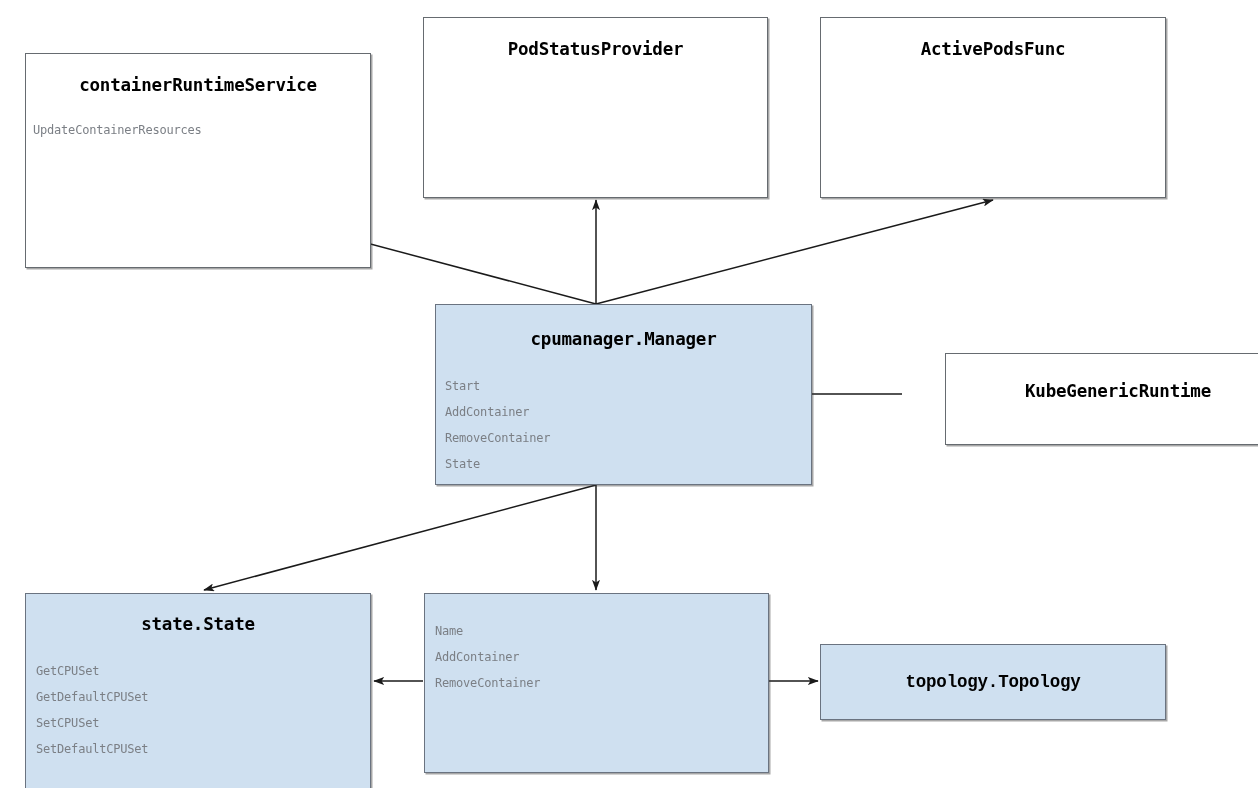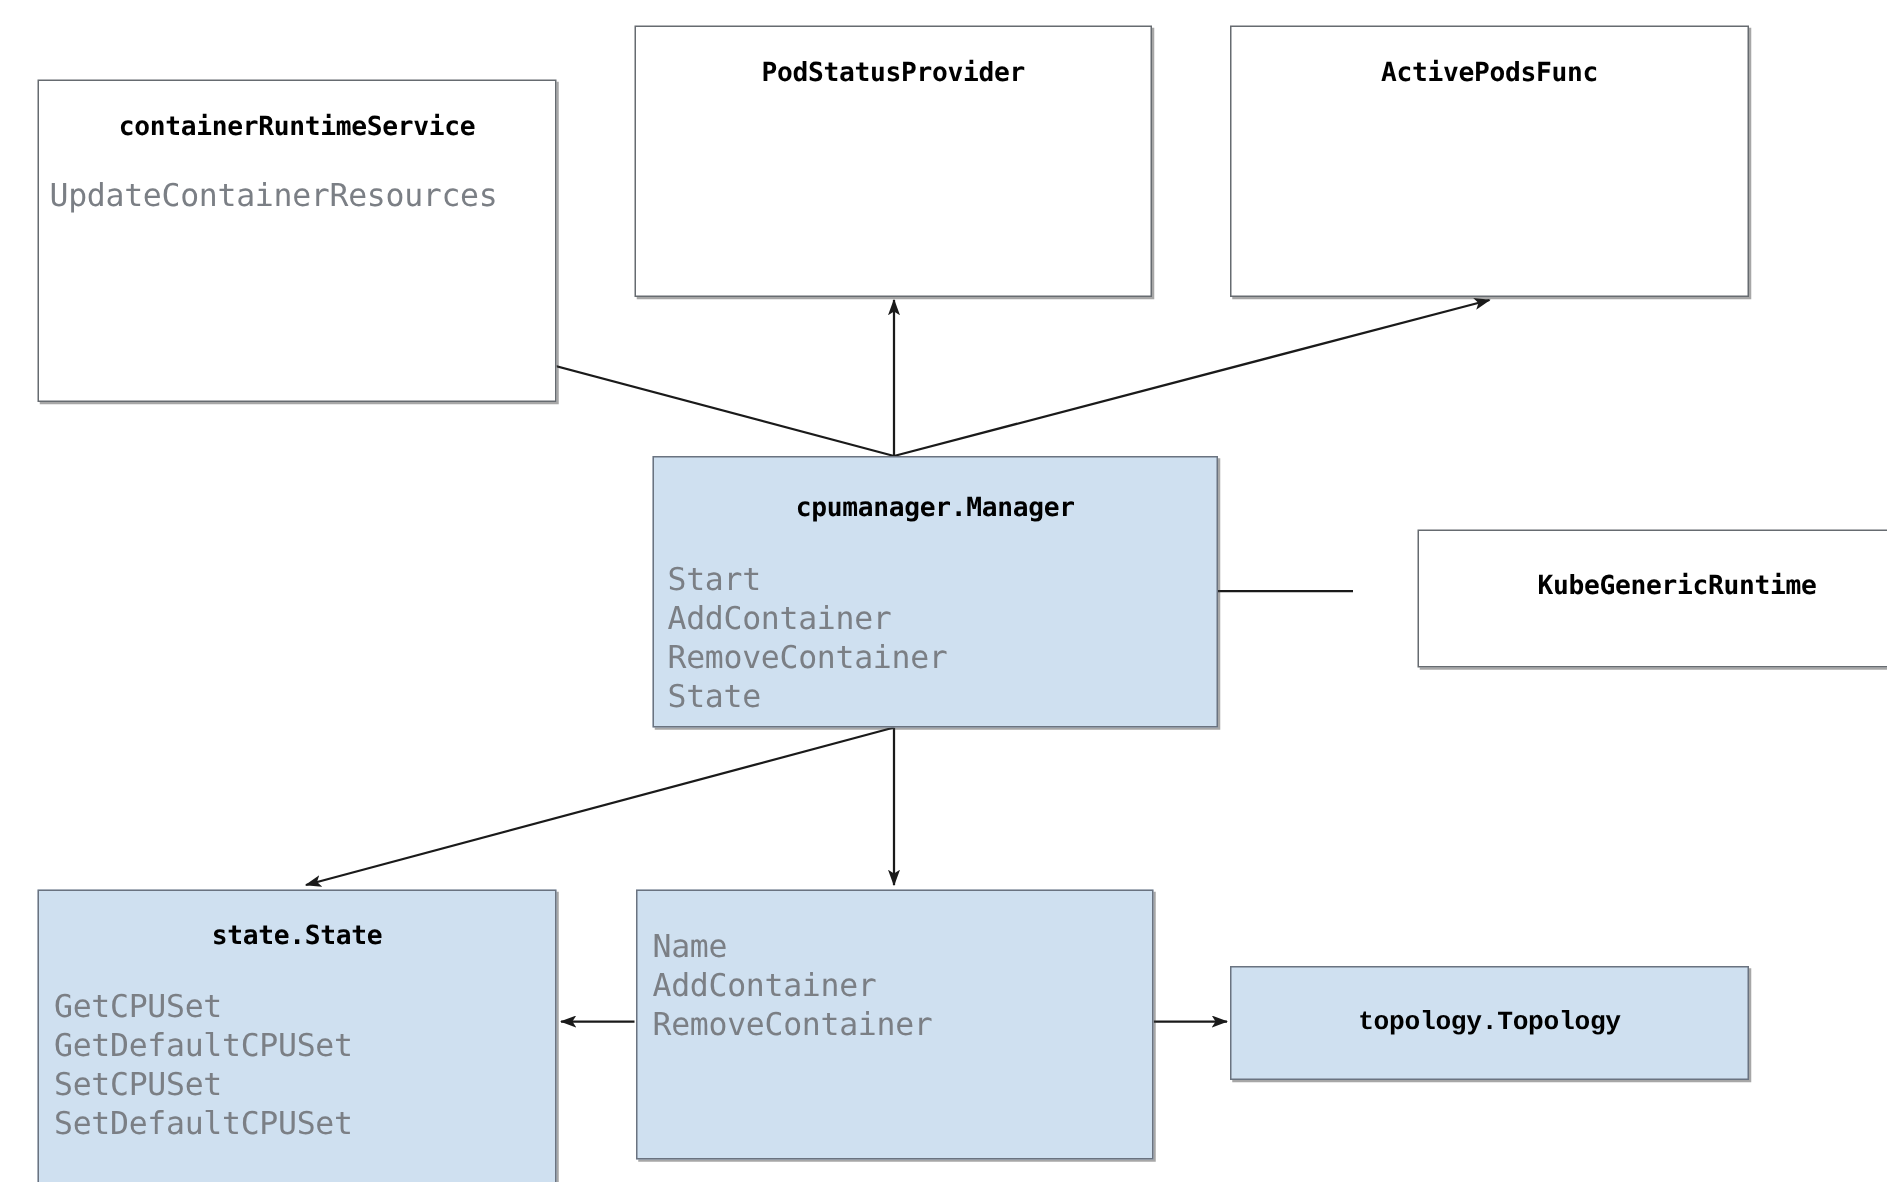--- a/index.html
+++ b/index.html
@@ -44,21 +44,21 @@
     text-align: center;
     font-weight: bold;
     font-size: 17.5px;
     color: #000000;
     letter-spacing: -0.2px;
     white-space: nowrap;
   }
   .node-members {
     display: block;
     color: #7b7f85;
-    font-size: 21px;
+    font-size: 12px;
     line-height: 26px;
     white-space: pre;
     letter-spacing: -0.2px;
   }
   
   .tall .node-title { margin-top: 21px; }
   .tall .node-members { margin-top: 22px; margin-left: 7px; }
 
   .mid .node-title { margin-top: 24px; }
   .mid .node-members { margin-top: 24px; margin-left: 9px; }

